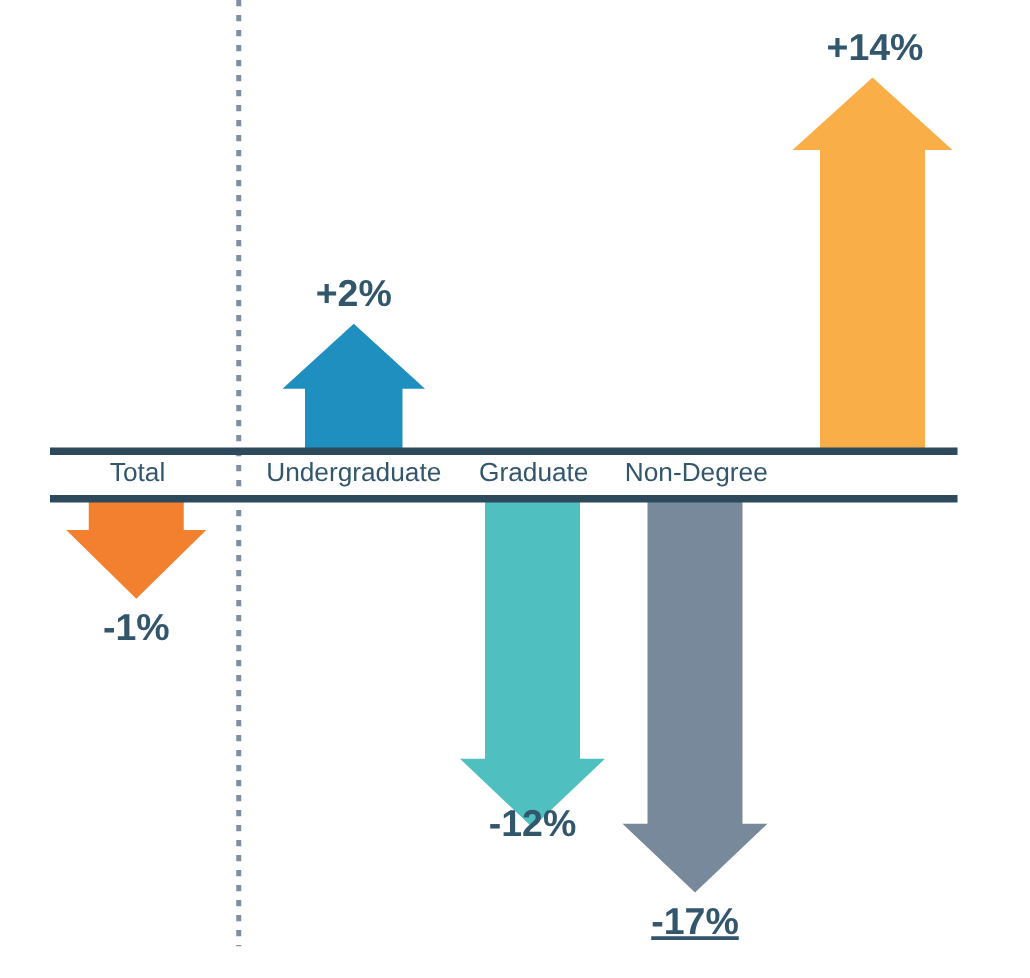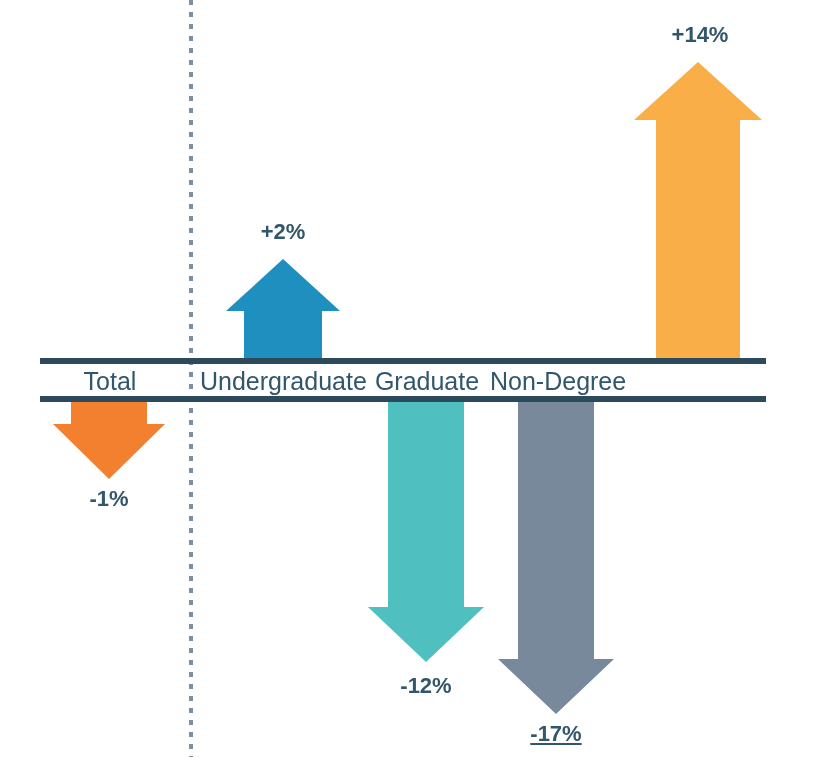--- a/index.html
+++ b/index.html
@@ -20,31 +20,31 @@
   #chart-svg {
     position: absolute;
     left: 0;
     top: 0;
     width: 824px;
     height: 782px;
   }
   .cat-label {
     position: absolute;
     font-family: "Liberation Sans", sans-serif;
-    font-size: 25px;
+    font-size: 21px;
     font-weight: 400;
     color: #32566B;
     text-align: center;
     white-space: nowrap;
     letter-spacing: 0px;
   }
   .value-label {
     position: absolute;
     font-family: "Liberation Sans", sans-serif;
-    font-size: 22px;
+    font-size: 30px;
     font-weight: bold;
     color: #32566B;
     text-align: center;
     white-space: nowrap;
   }
 </style>
 </head>
 <body>
 
 <div id="chart-root">
@@ -61,23 +61,23 @@
 
     <polygon fill="#4FBFBF" points="426,662 368,607 388,607 388,400 464,400 464,607 484,607"></polygon>
 
     <polygon fill="#78899B" points="556,714 498,659 518,659 518,400 594,400 594,659 614,659"></polygon>
 
     <rect x="40" y="358" width="726" height="6" fill="#2D4A5C"></rect>
     <rect x="40" y="396" width="726" height="6" fill="#2D4A5C"></rect>
   </svg>
 
   <div class="cat-label" style="left:40px; top:367px; width:140px;">Total</div>
-  <div class="cat-label" style="left:200px; top:367px; width:166px;text-align:right;">Undergraduate</div>
+  <div class="cat-label" style="left:200px; top:367px; width:166px;">Undergraduate</div>
   <div class="cat-label" style="left:490px; top:367px; width:134px;">Non-Degree</div>
   <div class="cat-label" style="left:368px; top:367px; width:118px;">Graduate</div>
 
   <div class="value-label" style="left:628px; top:22px; width:144px;">+14%</div>
   <div class="value-label" style="left:223px; top:219px; width:120px;">+2%</div>
   <div class="value-label" style="left:49px; top:486px; width:120px;">-1%</div>
-  <div class="value-label" style="left:366px; top:673px; width:120px;">-12%</div>
+  <div class="value-label" style="left:366px; top:643px; width:120px;">-12%</div>
   <div class="value-label" style="left:496px; top:721px; width:120px;text-decoration:underline;">-17%</div>
 
 </div>
 
 </body></html>

